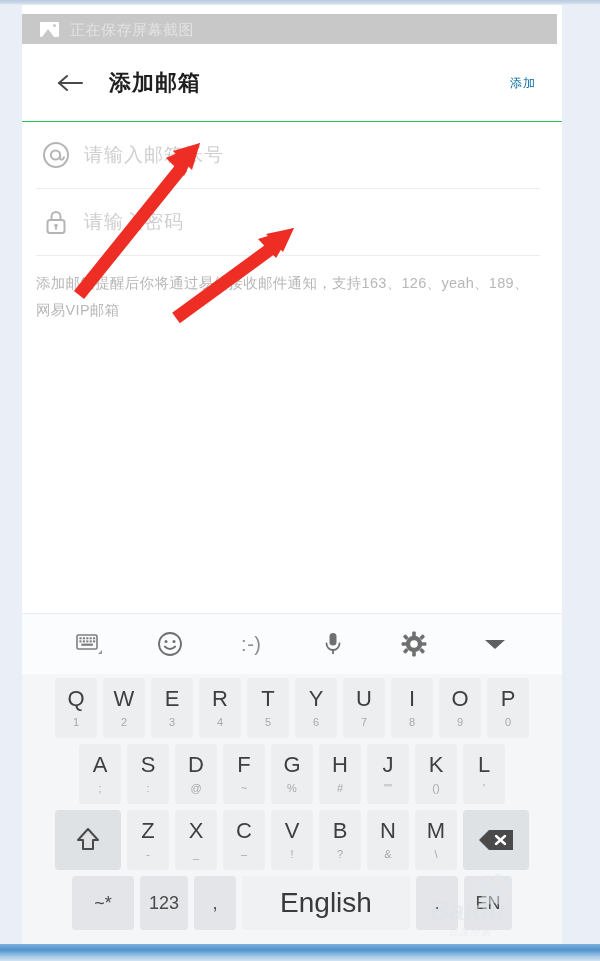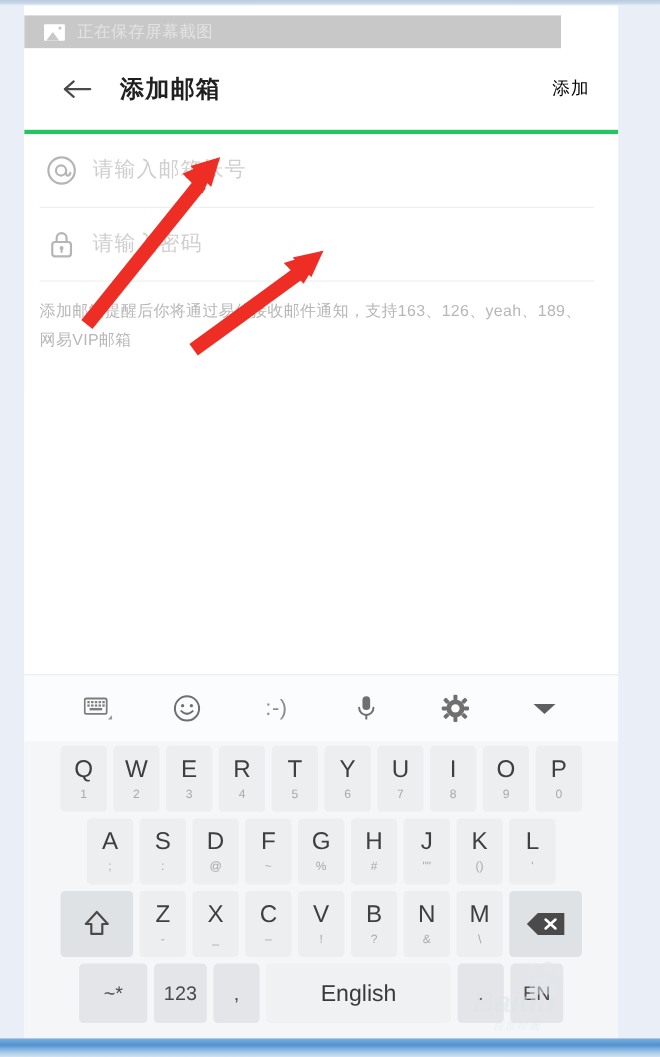--- a/index.html
+++ b/index.html
@@ -42,21 +42,21 @@
     width: 540px;
     height: 939px;
     background: #ffffff;
     overflow: hidden;
   }
 
   
   .notif-bar {
     position: absolute;
     left: 0; top: 9px;
-    width: 488px; height: 30px;
+    width: 535px; height: 30px;
     background: #c8c8c8;
     display: flex;
     align-items: center;
     padding-left: 18px;
     box-sizing: border-box;
   }
   .notif-icon {
     width: 19px; height: 15px;
     background: #ffffff;
     border-radius: 1px;
@@ -88,21 +88,21 @@
     letter-spacing: 0.5px;
     line-height: 1;
   }
 
   
   .titlebar {
     position: absolute;
     left: 0; top: 39px;
     width: 540px; height: 78px;
     background: #ffffff;
-    border-bottom: 4px solid #22c55e;
+    border-bottom: 1px solid #22c55e;
     box-sizing: border-box;
   }
   .back-arrow {
     position: absolute;
     left: 34px; top: 50%;
     transform: translateY(-50%);
     width: 28px; height: 22px;
   }
   .back-arrow svg { display: block; }
   .title-text {
@@ -112,22 +112,22 @@
     font-size: 22px;
     font-weight: bold;
     color: #1f1f1f;
     letter-spacing: 1px;
     line-height: 1;
   }
   .action-text {
     position: absolute;
     right: 26px; top: 50%;
     transform: translateY(-50%);
-    font-size: 16px;
-    color: #000000;
+    font-size: 12px;
+    color: #0369a1;
     letter-spacing: 1px;
     line-height: 1;
   }
 
   
   .form-area {
     position: absolute;
     left: 0; top: 117px;
     width: 540px;
     background: #ffffff;
@@ -262,21 +262,21 @@
     background: #e3e5e8;
   }
   .key.fn .main { font-size: 18px; color: #4a4a4a; }
   .key.k-sym   { width: 62px; }
   .key.k-123   { width: 48px; text-align: center; }
   .key.k-comma { width: 42px; }
   .key.k-space {
     width: 168px;
     background: #eff1f3;
   }
-  .key.k-space .main { font-size: 21px; color: #3a3a3a; }
+  .key.k-space .main { font-size: 28px; color: #3a3a3a; }
   .key.k-period{ width: 42px; }
   .key.k-lang  { width: 48px; }
   .key.k-next  { width: 62px; }
   .key.k-next .main { font-size: 16px; }
 
   
   .shift-ico svg, .back-ico svg { display:block; }
 
   
   .arrows {

